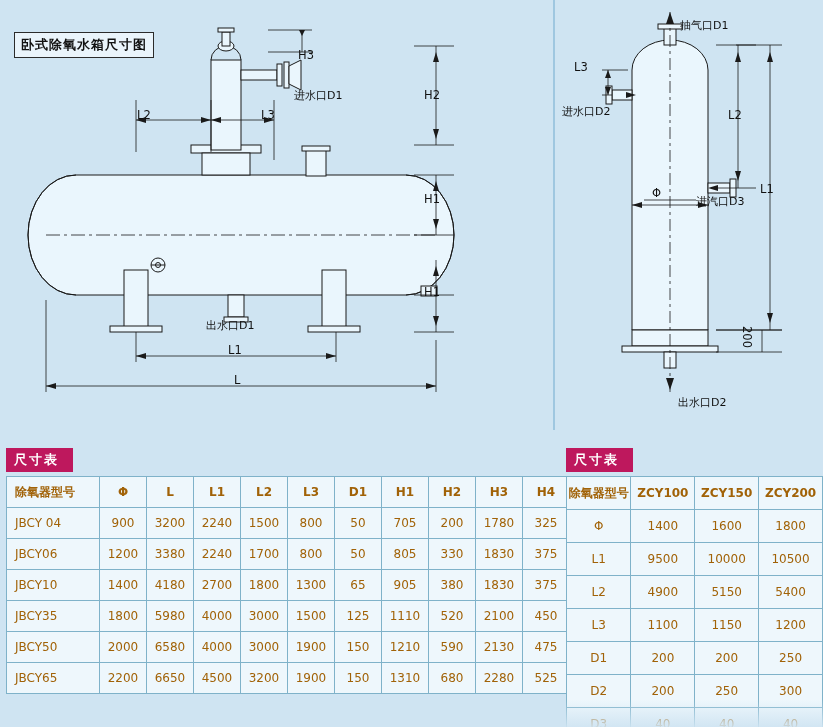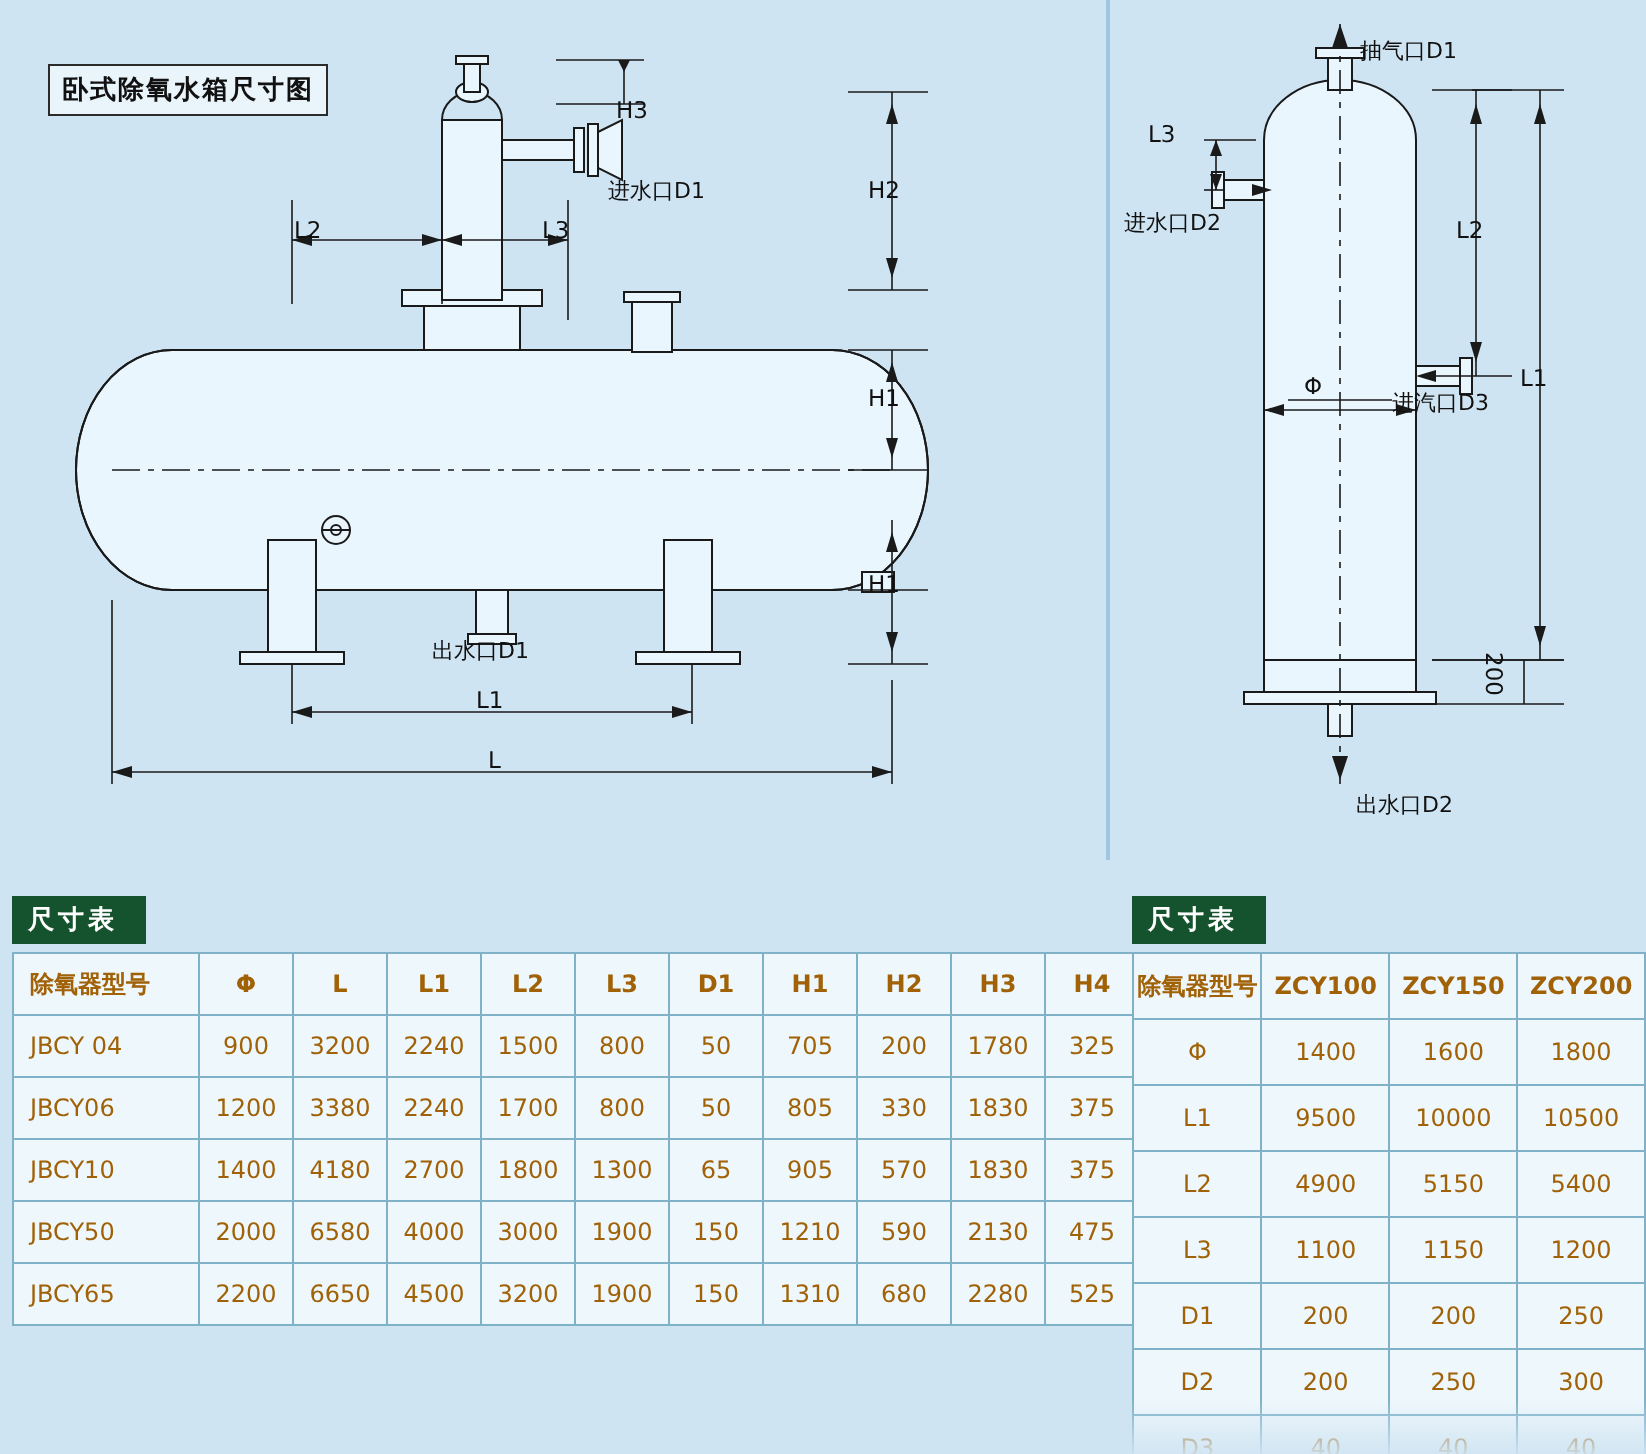--- a/index.html
+++ b/index.html
@@ -5,21 +5,21 @@
   html,body{margin:0;padding:0;}
   body{
     width:823px;height:727px;
     background:#cfe4f2;
     font-family:"DejaVu Sans","Liberation Sans",sans-serif;
     position:relative;
     overflow:hidden;
   }
   .panel{position:absolute;}
   
-  #left-diagram{left:16px;top:0;width:556px;height:430px;}
+  #left-diagram{left:6px;top:0;width:556px;height:430px;}
   #right-diagram{left:556px;top:0;width:267px;height:430px;}
   .divider{position:absolute;left:553px;top:0;width:2px;height:430px;background:#9fc7e0;}
 
   .title-box{
     position:absolute;
     border:1px solid #2b2b2b;
     background:#eaf4fb;
     font-size:13px;
     color:#111;
     padding:3px 6px;
@@ -29,21 +29,21 @@
   #h-title{left:8px;top:32px;}
 
   .lbl{position:absolute;font-size:11.5px;color:#111;white-space:nowrap;}
   .lbl-cn{position:absolute;font-size:11px;color:#111;white-space:nowrap;}
 
   svg.draw{position:absolute;left:0;top:0;}
 
   
   .tbl-head{
     position:absolute;
-    background:#14532d;
+    background:#be185d;
     color:#fff;
     font-size:13px;
     font-weight:bold;
     padding:3px 14px 3px 8px;
     letter-spacing:2px;
   }
   #tbl-head-left{left:6px;top:448px;}
   #tbl-head-right{left:566px;top:448px;}
 
   table{border-collapse:collapse;position:absolute;font-size:12px;color:#a16207;}
@@ -312,23 +312,36 @@
     </tr>
     <tr>
       <td>JBCY10</td>
       <td>1400</td>
       <td>4180</td>
       <td>2700</td>
       <td>1800</td>
       <td>1300</td>
       <td>65</td>
       <td>905</td>
-      <td>570</td>
+      <td>380</td>
       <td>1830</td>
       <td>375</td>
+    </tr>
+    <tr>
+      <td>JBCY35</td>
+      <td>1800</td>
+      <td>5980</td>
+      <td>4000</td>
+      <td>3000</td>
+      <td>1500</td>
+      <td>125</td>
+      <td>1110</td>
+      <td>520</td>
+      <td>2100</td>
+      <td>450</td>
     </tr>
     <tr>
       <td>JBCY50</td>
       <td>2000</td>
       <td>6580</td>
       <td>4000</td>
       <td>3000</td>
       <td>1900</td>
       <td>150</td>
       <td>1210</td>

